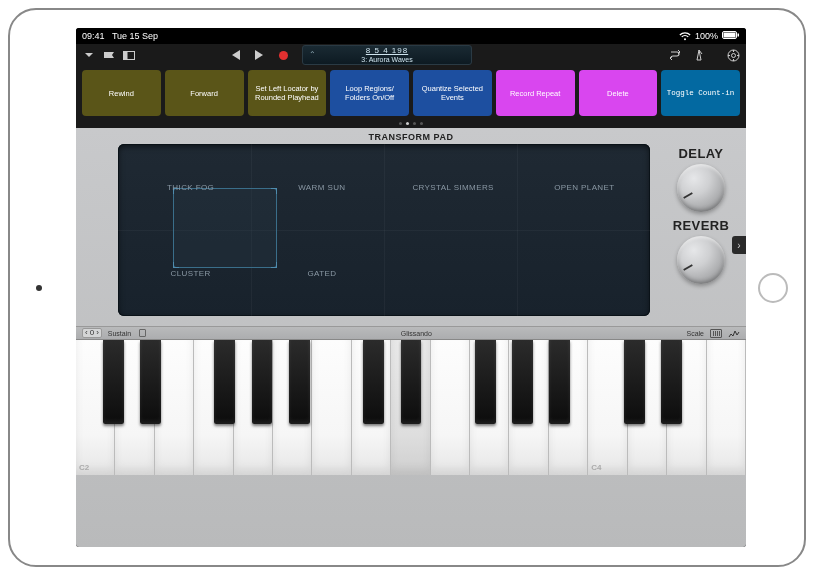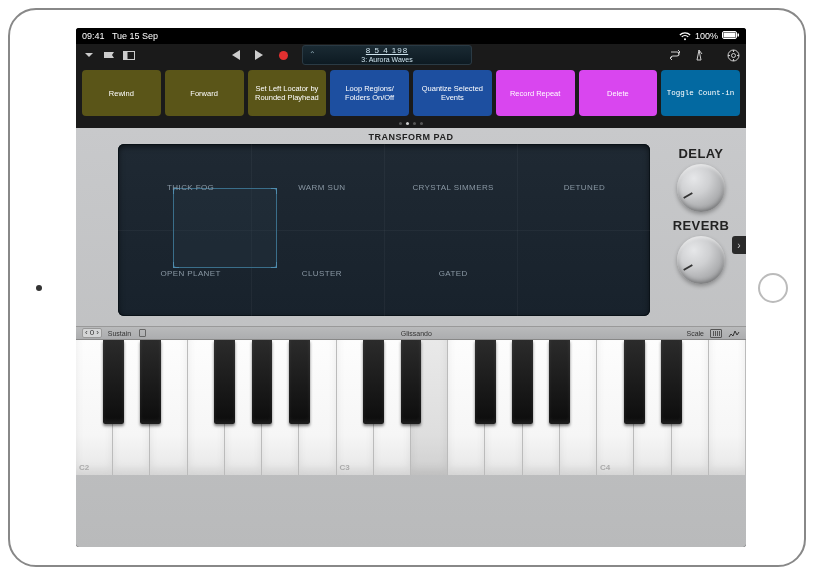--- a/index.html
+++ b/index.html
@@ -436,21 +436,20 @@
           <div class="pad-vline v3"></div>
           <div class="morph-box">
             <span class="corner tl"></span>
               <span class="corner tr"></span>
             <span class="corner bl"></span>
               <span class="corner br"></span>
           </div>
         <div class="pad-cell">THICK FOG</div>
             <div class="pad-cell">WARM SUN</div>
             <div class="pad-cell">CRYSTAL SIMMERS</div>
-            <div class="pad-cell">DETUNED</div>
             <div class="pad-cell">OPEN PLANET</div>
             <div class="pad-cell">CLUSTER</div>
             <div class="pad-cell">GATED</div>
           </div>
 
         <div class="knobs">
           <div class="knob-group">
             <div class="knob-label">DELAY</div>
             <div class="knob"></div>
           </div>
@@ -496,23 +495,20 @@
         <div class="white-keys" id="white-keys">
             <div class="white-key">
               <span class="label">C2</span>
             </div>
             <div class="white-key"></div>
             <div class="white-key"></div>
             <div class="white-key"></div>
             <div class="white-key"></div>
             <div class="white-key"></div>
             <div class="white-key"></div>
-            <div class="white-key">
-              <span class="label">C3</span>
-            </div>
             <div class="white-key"></div>
             <div class="white-key pressed"></div>
             <div class="white-key"></div>
             <div class="white-key"></div>
             <div class="white-key"></div>
             <div class="white-key"></div>
             <div class="white-key">
               <span class="label">C4</span>
             </div>
             <div class="white-key"></div>

